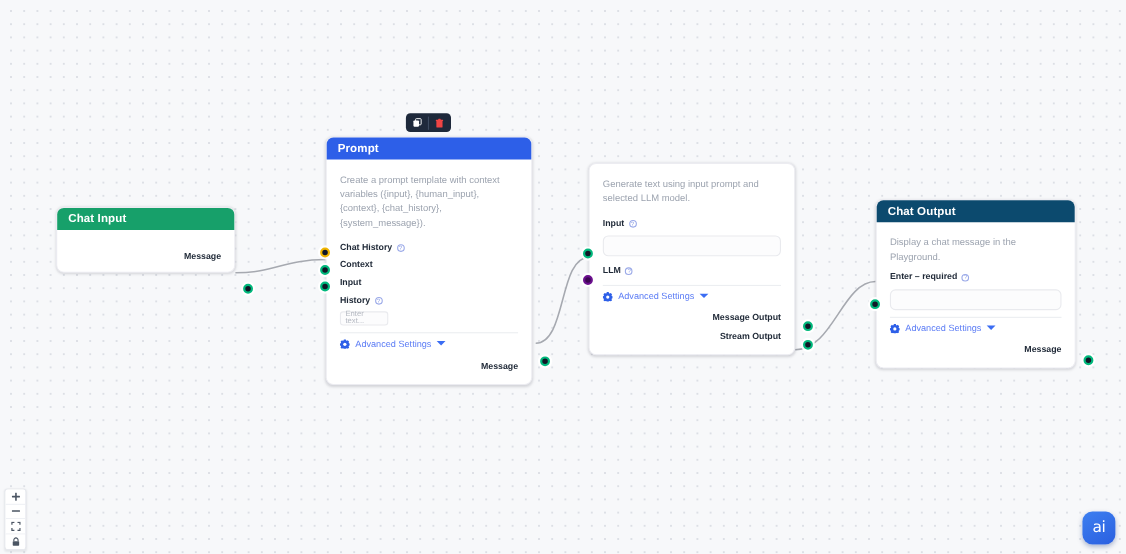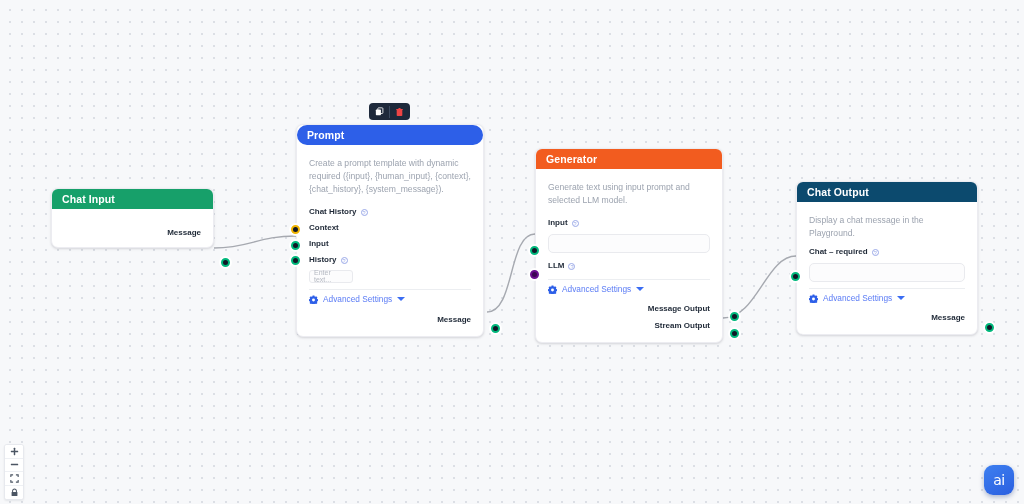--- a/index.html
+++ b/index.html
@@ -251,25 +251,25 @@
     </div>
     <div class="node-body" style="padding-bottom:8px;">
       <div class="out-row" style="margin-top:6px;">
         <span class="out-label">Message</span>
       </div>
       <div class="port green" style="right:-17px; top:49px;"></div>
     </div>
   </div>
 
   <div class="node" style="left:296px; top:124px; width:188px;">
-    <div class="node-header" style="background:#2d5fe8;border-radius:10px;">
+    <div class="node-header" style="background:#2d5fe8;">
       <span class="node-title">Prompt</span>
     </div>
     <div class="node-body">
-      <p class="desc">Create a prompt template with dynamic required ({input}, {human_input}, {context}, {chat_history}, {system_message}).</p>
+      <p class="desc">Create a prompt template with context variables ({input}, {human_input}, {context}, {chat_history}, {system_message}).</p>
 
       <div class="field-row">
         <span class="field-label">Chat History</span>
         <span class="help-icon">?</span>
       </div>
       <div class="port amber" style="left:-6.5px; top:80px;"></div>
 
       <div class="field-row">
         <span class="field-label">Context</span>
       </div>
@@ -300,23 +300,20 @@
       </div>
 
       <div class="out-row" style="margin-top:10px;">
         <span class="out-label">Message</span>
       </div>
       <div class="port green" style="right:-17px; top:179px;"></div>
     </div>
   </div>
 
   <div class="node" style="left:535px; top:148px; width:188px;">
-    <div class="node-header" style="background:#f25c1f;">
-      <span class="node-title">Generator</span>
-    </div>
     <div class="node-body">
       <p class="desc">Generate text using input prompt and selected LLM model.</p>
 
       <div class="field-row">
         <span class="field-label">Input</span>
         <span class="help-icon">?</span>
       </div>
       <div class="textbox">
         <span class="ph"></span>
       </div>
@@ -352,21 +349,21 @@
   </div>
 
   <div class="node" style="left:796px; top:181px; width:182px;">
     <div class="node-header" style="background:#0c4a6e;">
       <span class="node-title">Chat Output</span>
     </div>
     <div class="node-body">
       <p class="desc" style="margin-bottom:5px;">Display a chat message in the Playground.</p>
 
       <div class="field-row">
-        <span class="field-label">Chat – required</span>
+        <span class="field-label">Enter – required</span>
         <span class="help-icon">?</span>
       </div>
       <div class="textbox">
         <span class="ph"></span>
       </div>
       <div class="port green" style="left:-6.5px; top:70px;"></div>
 
       <div class="divider"></div>
 
       <div class="adv-row">

